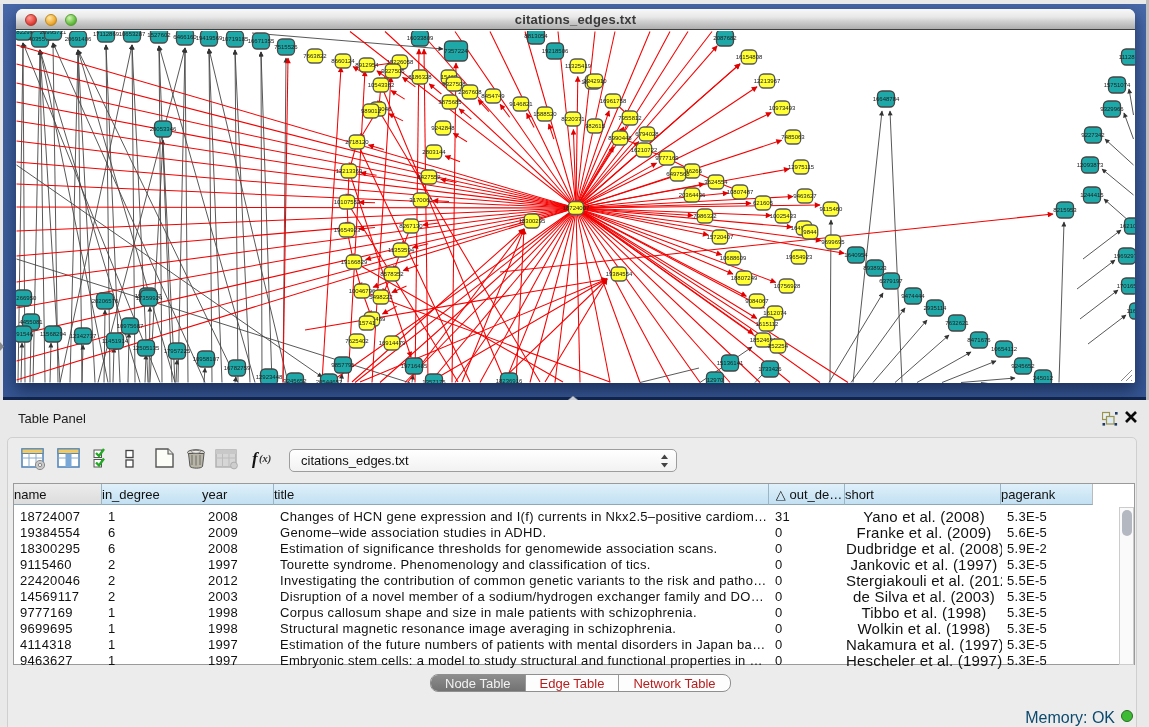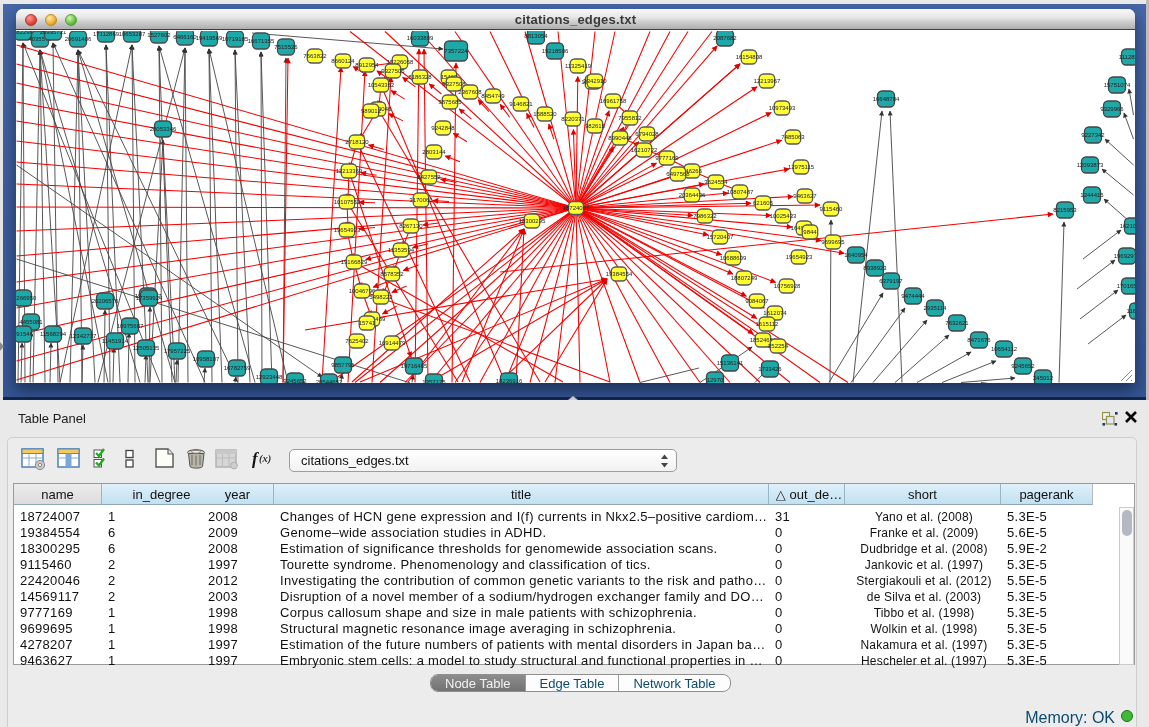--- a/index.html
+++ b/index.html
@@ -11,27 +11,27 @@
 #tl2{left:29px;background:radial-gradient(circle at 35% 30%,#ffe9a8,#f0ad37 60%,#b5770e);border:1px solid #c08b1e}
 #tl3{left:49px;background:radial-gradient(circle at 35% 30%,#d2f6b2,#68c043 60%,#3d8f1d);border:1px solid #569f37}
 #lgrey{position:absolute;left:0;top:4px;width:3px;height:396px;background:#e4e4e4}
 #rgrey{position:absolute;left:1146px;top:0;width:3px;height:400px;background:#bdbdbd}
 #panel{position:absolute;left:0;top:400px;width:1149px;height:327px;background:#e9e9e9}
 #ptitle{position:absolute;left:18px;top:11px;font-size:13px;color:#1c1c1c}
 #pbody{position:absolute;left:7px;top:37px;width:1130px;height:663px;background:#ececec;border:1px solid #cfcfcf;border-radius:5px}
 #toolbar{position:absolute;left:12px;top:45px;height:30px}
 #combo{position:absolute;left:289px;top:49px;width:388px;height:23px;background:linear-gradient(#fff,#f2f2f2);border:1px solid #9d9d9d;border-radius:5px;font-size:13px;color:#111;line-height:21px;padding-left:11px}
 #grid{position:absolute;left:13px;top:83px;width:1122px;height:182px;background:#fff;border:1px solid #9a9a9a}
-.th{position:absolute;top:0;height:21px;background:linear-gradient(#dff0fa,#c2e0f2);border-right:1px solid #9ab6c6;border-bottom:1px solid #8fa8b8;font-size:13px;color:#111;text-align:center;line-height:21px}
+.th{position:absolute;top:0;height:21px;background:linear-gradient(#dff0fa,#c2e0f2);border-right:1px solid #9ab6c6;border-bottom:1px solid #8fa8b8;font-size:13px;color:#111;line-height:21px}
 .tr{position:relative;height:16px;line-height:16px;font-size:13px;letter-spacing:.3px;color:#111;white-space:nowrap}
 .tr div{position:absolute;top:0;overflow:hidden}
 .c0{left:6px} .c1{left:94px} .c2{left:194px} .c3{left:266px;width:489px;overflow:hidden;text-overflow:ellipsis} .c4{left:761px}
-.c5{left:832px;width:156px;text-align:center;font-size:12px;letter-spacing:.2px} .c6{left:993px}
+.c5{left:832px;width:156px;text-align:center;font-size:15px;letter-spacing:.2px} .c6{left:993px}
 #tabs{position:absolute;left:430px;top:274px;height:18px;border:1px solid #8f8f8f;border-radius:8px;overflow:hidden;display:flex;background:#fdfdfd}
-#tabs div{font-size:13px;line-height:17px;padding:0 14px;color:#0c4a6e;border-right:1px solid #9a9a9a}
+#tabs div{font-size:13px;line-height:17px;padding:0 14px;color:#b91c1c;border-right:1px solid #9a9a9a}
 #tabs div:last-child{border-right:none}
 #tabs .sel{background:linear-gradient(#8d8d8d,#727272);color:#f2f2f2}
 #mem{position:absolute;right:34px;top:309px;font-size:16px;color:#0c4a6e}
 #memdot{position:absolute;right:16px;top:310px;width:12px;height:12px;border-radius:50%;background:#3dbb35;border:1px solid #2a6b24}
 .icon{position:absolute;top:0}
 </style></head><body>
 <div id="lgrey"></div>
 <div id="desk">
     <div style="position:absolute;left:0;top:393px;width:100%;height:3px;background:#13264d"></div>
   <div id="win">
@@ -1003,21 +1003,21 @@
 <div class="tr">
           <div class="c0">9699695</div>
           <div class="c1">1</div>
           <div class="c2">1998</div>
           <div class="c3">Structural magnetic resonance image averaging in schizophrenia.</div>
           <div class="c4">0</div>
           <div class="c5">Wolkin et al. (1998)</div>
           <div class="c6">5.3E-5</div>
         </div>
 <div class="tr">
-          <div class="c0">4278207</div>
+          <div class="c0">4114318</div>
           <div class="c1">1</div>
           <div class="c2">1997</div>
           <div class="c3">Estimation of the future numbers of patients with mental disorders in Japan base…</div>
           <div class="c4">0</div>
           <div class="c5">Nakamura et al. (1997)</div>
           <div class="c6">5.3E-5</div>
         </div>
 <div class="tr">
           <div class="c0">9463627</div>
           <div class="c1">1</div>

